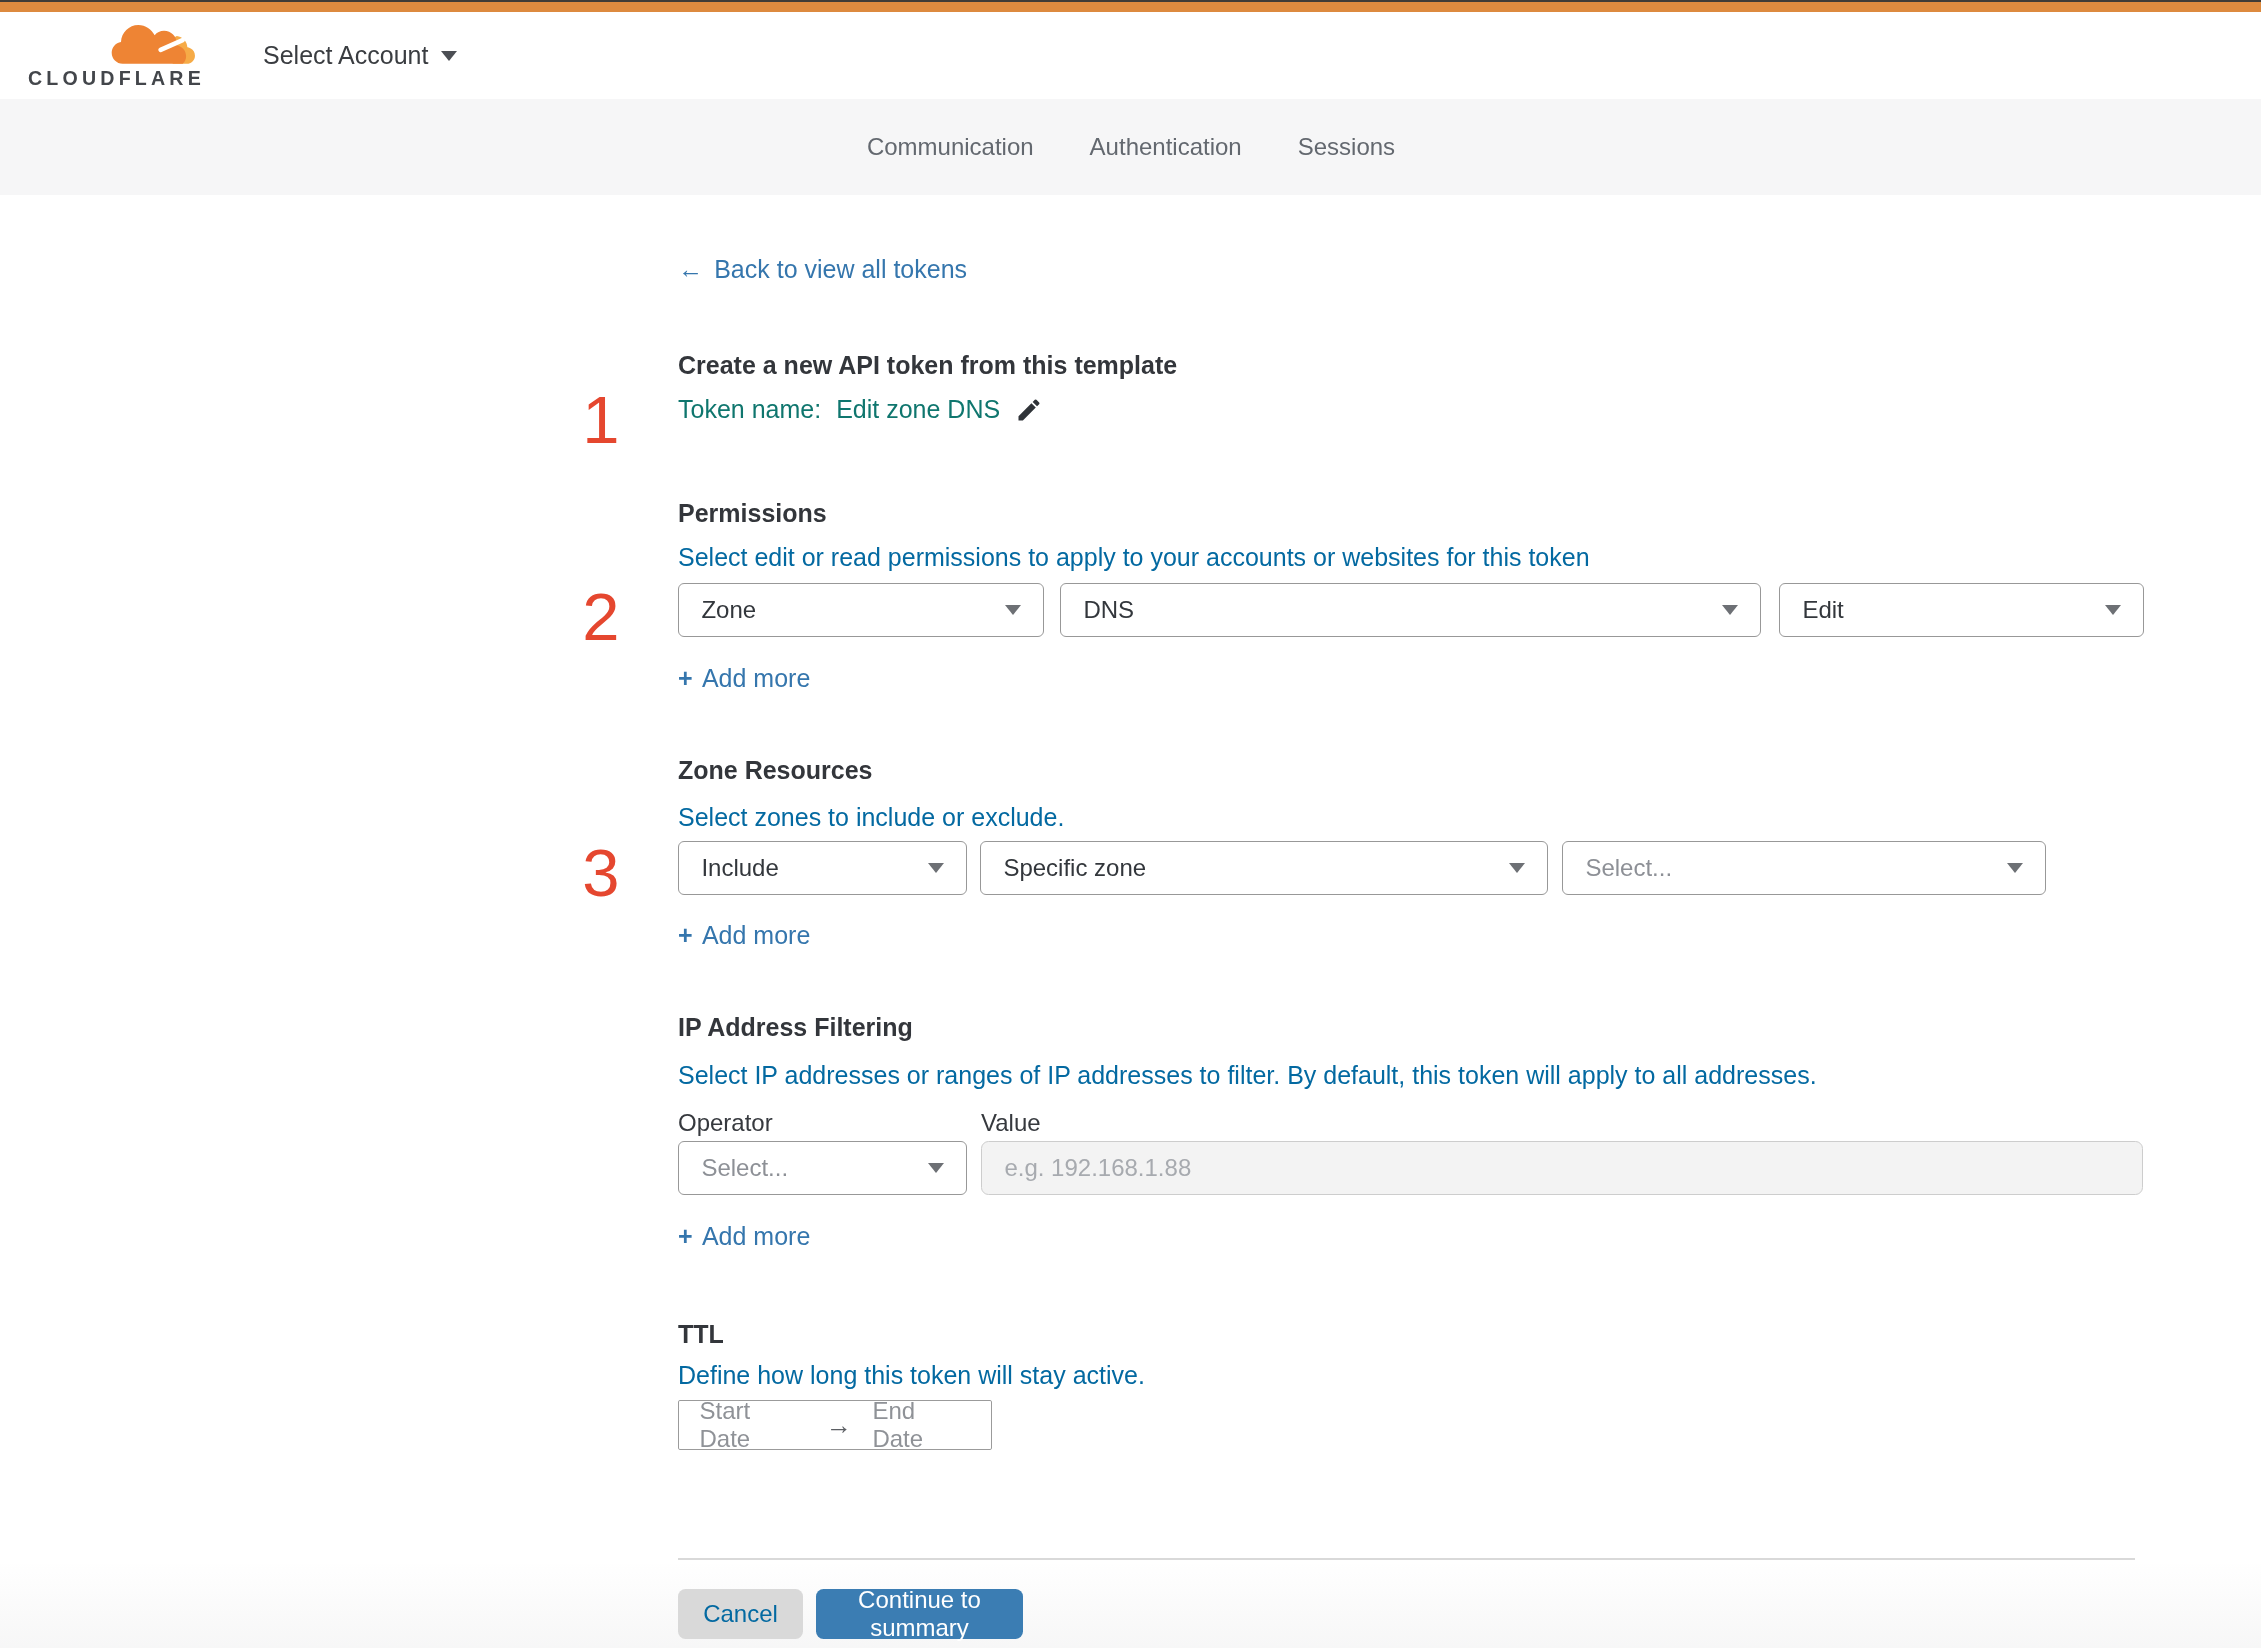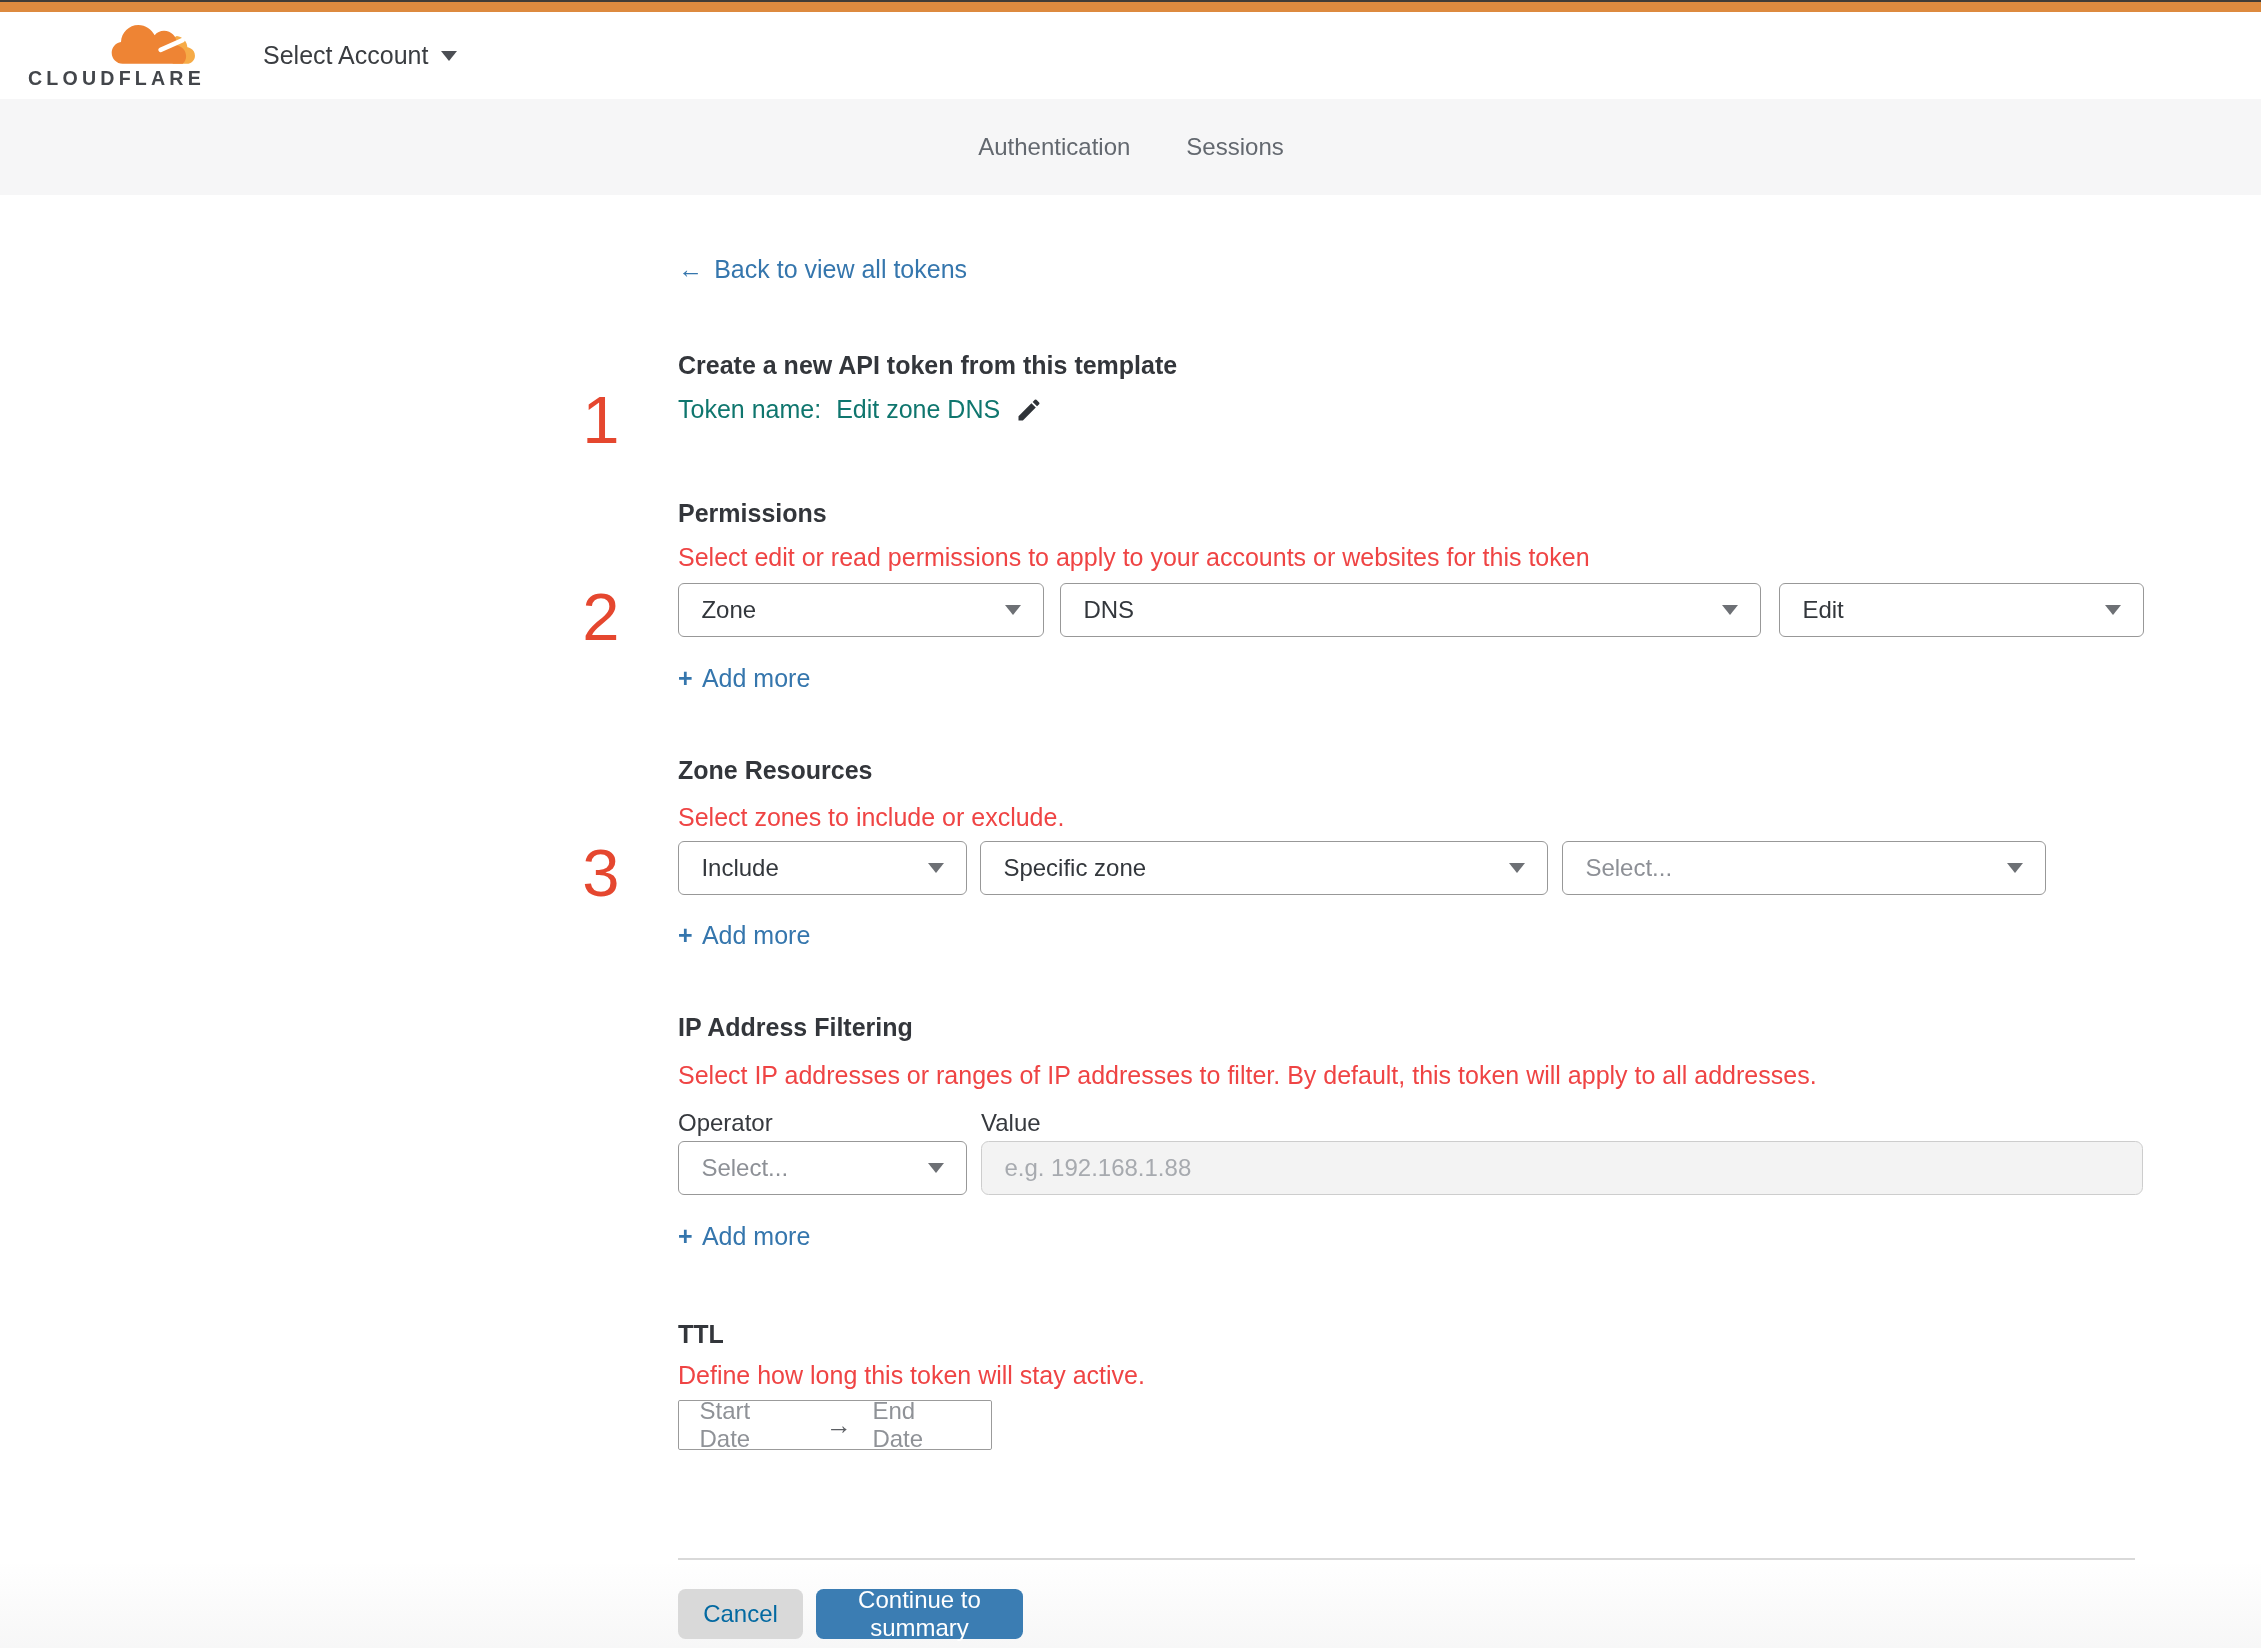--- a/index.html
+++ b/index.html
@@ -24,21 +24,21 @@
   
   .tabbar { height:96px; background:#f6f6f7; display:flex; justify-content:center; align-items:stretch; }
   .tab { position:relative; display:flex; align-items:center; padding:0 28px; font-size:24px; color:#63686f; cursor:pointer; }
   .tab.active { color:#20242a; }
   .tab.active::after { content:""; position:absolute; left:0; right:0; bottom:0; height:5.6px; background:#3b7db3; }
 
   
   .abs { position:absolute; left:678px; }
   .link { color:#3576ad; font-size:25px; display:flex; align-items:center; gap:11.2px; cursor:pointer; }
   .h-title { font-size:25px; font-weight:bold; color:#33363b; }
-  .desc { font-size:25px; color:#ef4444; }
+  .desc { font-size:25px; color:#0369a1; }
   .step-num { position:absolute; left:559px; width:84px; text-align:center; font-size:67px; line-height:1; color:#e5472f; }
 
   .select { position:absolute; height:54px; background:#fff; border:1.9px solid #989898; border-radius:6px;
             font-size:24px; color:#33373c; display:flex; align-items:center; padding:0 56px 0 22.4px; cursor:pointer;text-align:center; }
   .select.ph { color:#8d9096; }
   .chev { position:absolute; right:22.4px; top:50%; transform:translateY(-50%); width:0; height:0;
           border-left:8.4px solid transparent; border-right:8.4px solid transparent; border-top:10.3px solid #6d7075; }
 
   .text-input { position:absolute; height:54px; background:#f3f3f3; border:1.9px solid #cdcdcd; border-radius:7.5px;
                 font-size:24px; color:#74777c; padding:0 22.4px; font-family:inherit; }
@@ -80,20 +80,23 @@
     </svg>
     <div class="logo-text">CLOUDFLARE</div>
   </div>
   <div class="account">
     <span>Select Account</span>
     <span class="caret-down"></span>
   </div>
 </div>
 
 <div class="tabbar">
+  <div class="tab">
+      <span>Communication</span>
+    </div>
   <div class="tab">
       <span>Authentication</span>
     </div>
   <div class="tab">
       <span>Sessions</span>
     </div>
 </div>
 
 <div class="abs link" style="top:255px;">
   <span>←</span>

